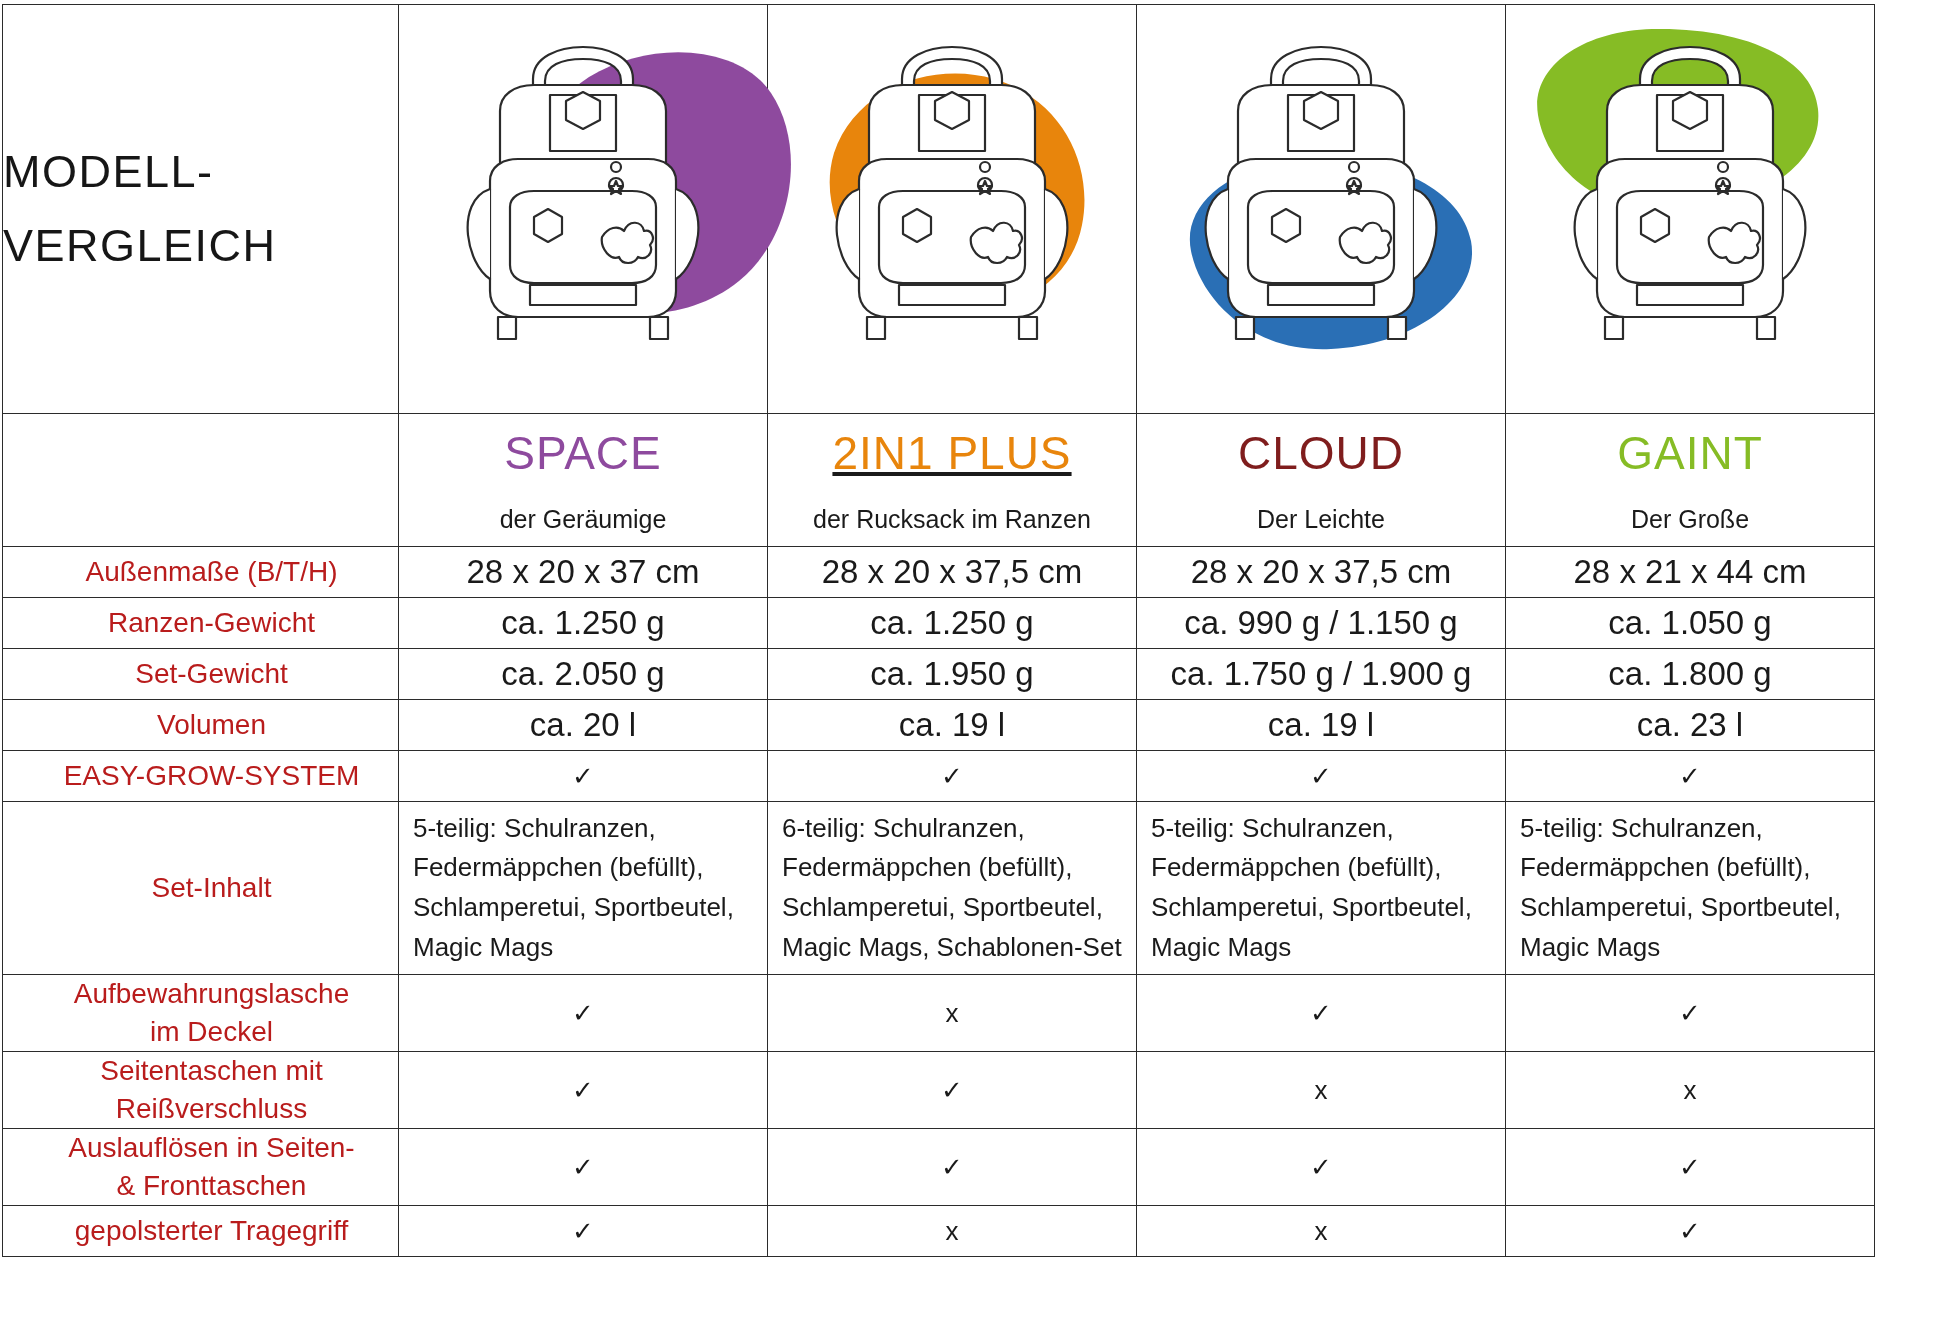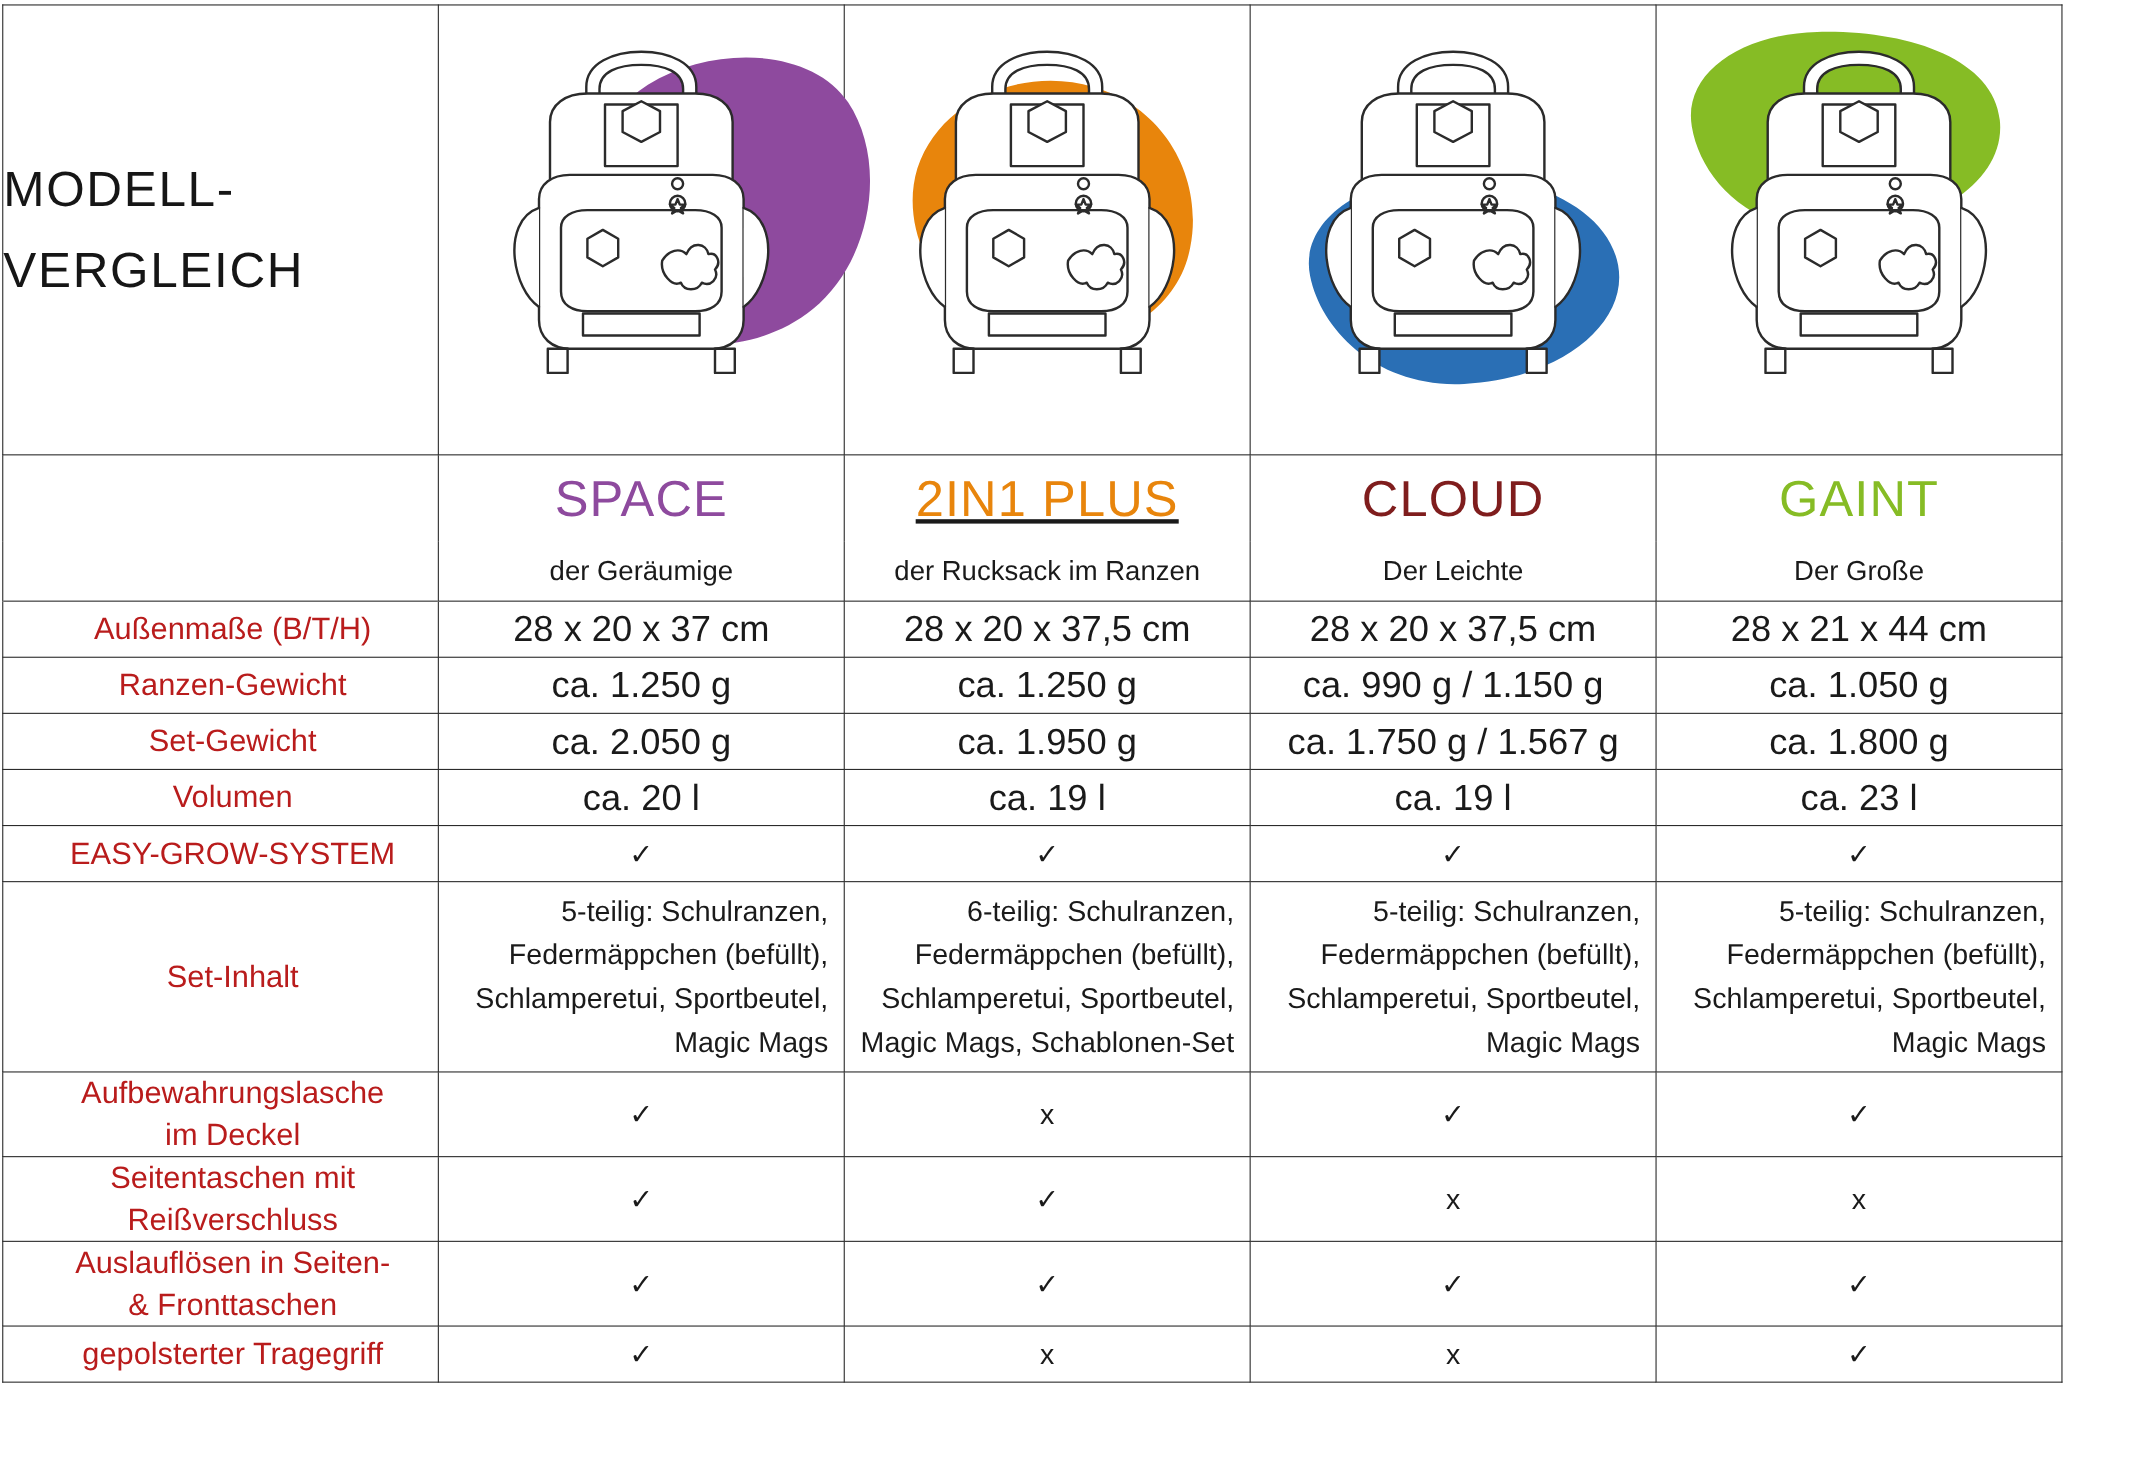--- a/index.html
+++ b/index.html
@@ -113,21 +113,21 @@
   .row-spec td { height: 50px; }
   .row-two td { height: 76px; }
   .check {
     font-size: 26px;
     text-align: center;
     line-height: 1;
   }
   .row-setinhalt td { height: 172px; }
   .setinhalt {
     font-size: 26px;
-    text-align: right;
+    text-align: left;
     line-height: 1.52;
     padding: 6px 14px;
   }
   .noborder-bottom { border-bottom: none !important; }
 </style>
 </head>
 <body>
 
 <div class="sheet">
 <table class="compare">
@@ -341,21 +341,21 @@
       <td>
             <div class="spec-label">Set-Gewicht</div>
           </td>
       <td>
             <div class="spec-val">ca. 2.050 g</div>
           </td>
       <td>
             <div class="spec-val">ca. 1.950 g</div>
           </td>
       <td>
-            <div class="spec-val">ca. 1.750 g / 1.567 g</div>
+            <div class="spec-val">ca. 1.750 g / 1.900 g</div>
           </td>
       <td>
             <div class="spec-val">ca. 1.800 g</div>
           </td>
     </tr>
 
     <tr class="row-spec">
       <td>
             <div class="spec-label">Volumen</div>
           </td>

